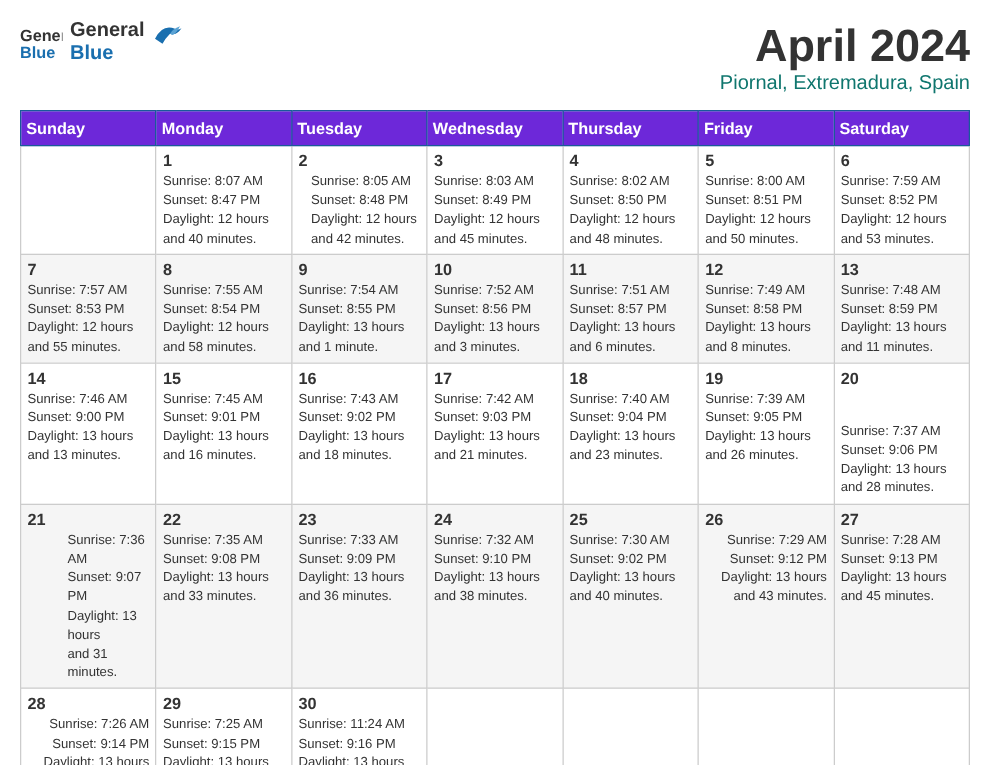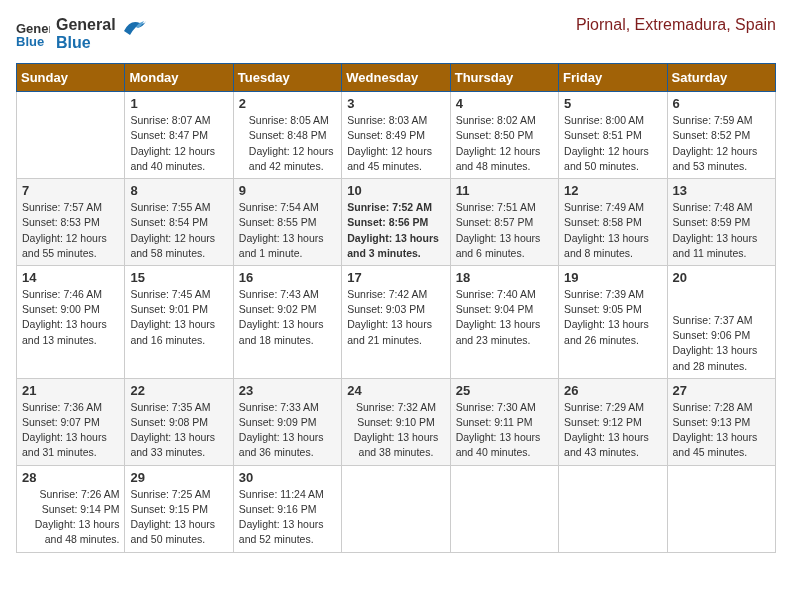--- a/index.html
+++ b/index.html
@@ -16,29 +16,29 @@
       align-items: flex-start;
       margin-bottom: 12px;
     }
     .logo {
       display: flex;
       align-items: center;
       gap: 4px;
     }
     .title-block { text-align: right; }
     .month-title { font-size: 36px; font-weight: bold; color: #333; }
-    .location { font-size: 16px; color: #7f1d1d; }
+    .location { font-size: 16px; color: #0f766e; }
 
     table {
       width: 100%;
       border-collapse: collapse;
       font-size: 11px;
     }
     thead tr th {
-      background: #a16207;
+      background: #6d28d9;
       color: #fff;
       padding: 6px 4px;
       text-align: left;
       font-size: 13px;
       font-weight: bold;
       border: 1px solid #1a5a9a;
     }
     tbody tr td {
       border: 1px solid #ccc;
       vertical-align: top;
@@ -64,20 +64,21 @@
     <div style="display:flex;flex-direction:column;margin-left:2px;">
       <span style="font-size:16px;font-weight:bold;color:#333;line-height:1.1;">General</span>
       <span style="font-size:16px;font-weight:bold;color:#1a6faf;line-height:1.1;">Blue</span>
     </div>
     <svg width="26" height="22" viewBox="0 0 26 22" style="margin-left:2px;margin-top:-12px;">
       <path d="M2 14 Q8 2 18 6 Q22 8 24 4 Q20 12 14 10 Q10 14 8 18 Z" fill="#1a6faf"></path>
       <path d="M14 10 Q16 6 22 4 Q19 10 16 11 Z" fill="#5ba3d4"></path>
     </svg>
   </div>
   <div class="title-block">
+    <div class="month-title">April 2024</div>
     <div class="location">Piornal, Extremadura, Spain</div>
   </div>
 </div>
 
 <table>
   <thead>
     <tr>
     <th>Sunday</th>
         <th>Monday</th>
         <th>Tuesday</th>
@@ -150,21 +151,21 @@
         </td>
         <td>
           <span class="day-number">9</span>
           <div class="day-info" style="white-space: pre-line;">Sunrise: 7:54 AM
 Sunset: 8:55 PM
 Daylight: 13 hours
 and 1 minute.</div>
         </td>
         <td>
           <span class="day-number">10</span>
-          <div class="day-info" style="white-space: pre-line; font-weight: bold;">Sunrise: 7:52 AM
+          <div class="day-info" style="white-space: pre-line;">Sunrise: 7:52 AM
 Sunset: 8:56 PM
 Daylight: 13 hours
 and 3 minutes.</div>
         </td>
         <td>
           <span class="day-number">11</span>
           <div class="day-info" style="white-space: pre-line;">Sunrise: 7:51 AM
 Sunset: 8:57 PM
 Daylight: 13 hours
 and 6 minutes.</div>
@@ -231,56 +232,56 @@
           <span class="day-number">20</span>
           <div class="day-info" style="white-space: pre-line; margin-top: 28px;">Sunrise: 7:37 AM
 Sunset: 9:06 PM
 Daylight: 13 hours
 and 28 minutes.</div>
         </td>
       </tr>
       <tr>
         <td>
           <span class="day-number">21</span>
-          <div class="day-info" style="white-space: pre-line;">Sunrise: 7:36 AM
+          <div class="day-info" style="white-space: pre-line; margin-left: 32px;">Sunrise: 7:36 AM
 Sunset: 9:07 PM
 Daylight: 13 hours
 and 31 minutes.</div>
         </td>
         <td>
           <span class="day-number">22</span>
           <div class="day-info" style="white-space: pre-line;">Sunrise: 7:35 AM
 Sunset: 9:08 PM
 Daylight: 13 hours
 and 33 minutes.</div>
         </td>
         <td>
           <span class="day-number">23</span>
           <div class="day-info" style="white-space: pre-line;">Sunrise: 7:33 AM
 Sunset: 9:09 PM
 Daylight: 13 hours
 and 36 minutes.</div>
         </td>
         <td>
           <span class="day-number">24</span>
-          <div class="day-info" style="white-space: pre-line; text-align: center;">Sunrise: 7:32 AM
+          <div class="day-info" style="white-space: pre-line;">Sunrise: 7:32 AM
 Sunset: 9:10 PM
 Daylight: 13 hours
 and 38 minutes.</div>
         </td>
         <td>
           <span class="day-number">25</span>
           <div class="day-info" style="white-space: pre-line;">Sunrise: 7:30 AM
-Sunset: 9:11 PM
+Sunset: 9:02 PM
 Daylight: 13 hours
 and 40 minutes.</div>
         </td>
         <td>
           <span class="day-number">26</span>
-          <div class="day-info" style="white-space: pre-line;">Sunrise: 7:29 AM
+          <div class="day-info" style="white-space: pre-line; text-align: right;">Sunrise: 7:29 AM
 Sunset: 9:12 PM
 Daylight: 13 hours
 and 43 minutes.</div>
         </td>
         <td>
           <span class="day-number">27</span>
           <div class="day-info" style="white-space: pre-line;">Sunrise: 7:28 AM
 Sunset: 9:13 PM
 Daylight: 13 hours
 and 45 minutes.</div>

